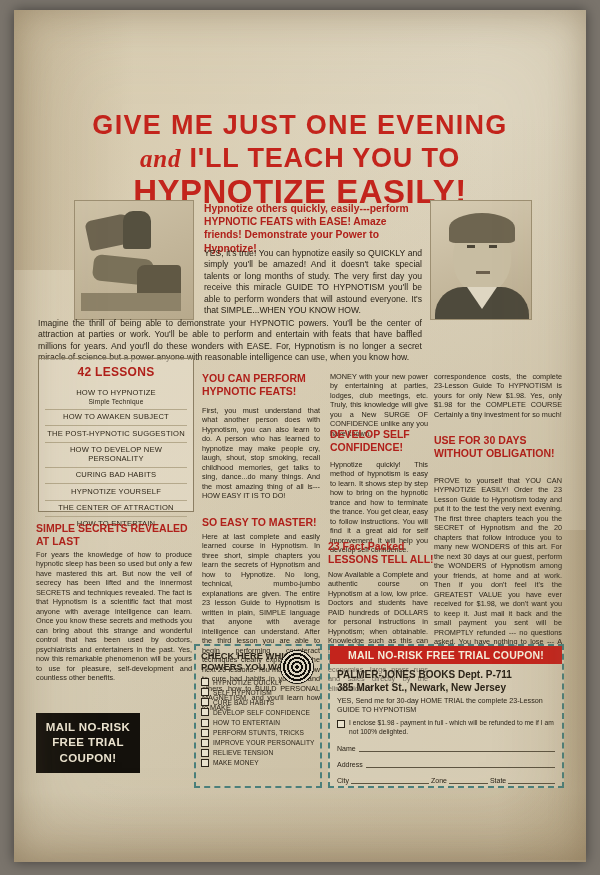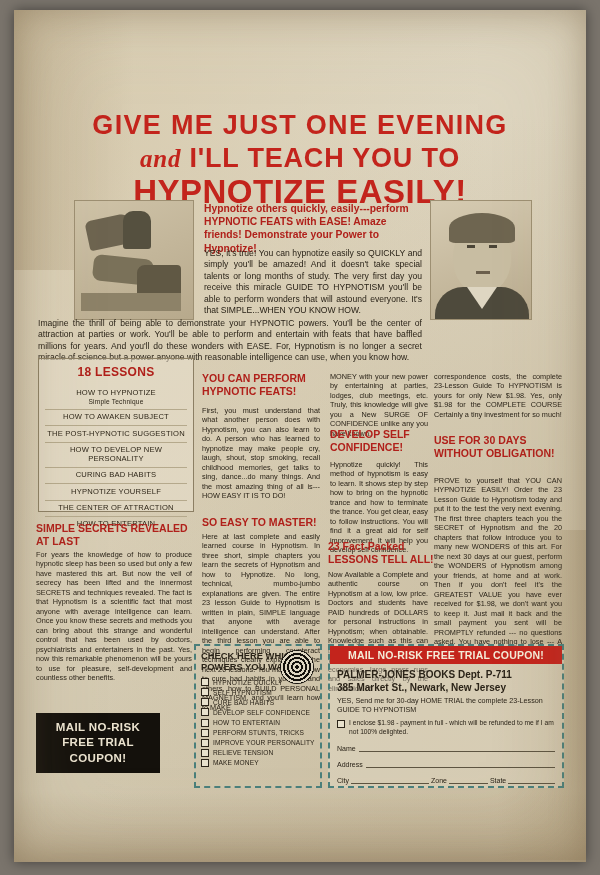--- a/index.html
+++ b/index.html
@@ -105,21 +105,21 @@
     position:absolute;left:22px;top:512px;width:160px;color:#b0201a;font-weight:bold;
     font-size:10.5px;line-height:1.2;
   }
   .secrets-b{
     position:absolute;left:22px;top:540px;width:156px;color:#2a2318;font-size:7.3px;
     line-height:1.3;text-align:justify;
   }
 
   
   .badge{
-    position:absolute;left:22px;top:703px;width:124px;height:60px;background:#14110c;
+    position:absolute;left:22px;top:703px;width:104px;height:60px;background:#14110c;
     color:#ece4d0;display:flex;align-items:center;justify-content:center;text-align:center;
   }
   .badge span{font-weight:bold;font-size:11.5px;line-height:1.32;letter-spacing:.4px;}
 
   
   .c2h1{position:absolute;left:188px;top:362px;width:120px;color:#b0201a;font-weight:bold;font-size:10.5px;line-height:1.2;}
   .c2p1{position:absolute;left:188px;top:396px;width:118px;color:#2a2318;font-size:7.3px;line-height:1.3;text-align:justify;}
   .c2h2{position:absolute;left:188px;top:506px;width:120px;color:#b0201a;font-weight:bold;font-size:10.5px;}
   .c2p2{position:absolute;left:188px;top:522px;width:118px;color:#2a2318;font-size:7.3px;line-height:1.3;text-align:justify;}
 
@@ -210,21 +210,21 @@
       <div class="mouth"></div>
       <div class="shoulders"></div>
       <div class="collar"></div>
     </div>
 
     <div class="lead">Hypnotize others quickly, easily---perform HYPNOTIC FEATS with EASE! Amaze friends! Demonstrate your Power to Hypnotize!</div>
     <div class="para1">YES, it's true! You can hypnotize easily so QUICKLY and simply you'll be amazed! And it doesn't take special talents or long months of study. The very first day you receive this miracle GUIDE TO HYPNOTISM you'll be able to perform wonders that will astound everyone. It's that SIMPLE...WHEN YOU KNOW HOW.</div>
     <div class="para2">Imagine the thrill of being able to demonstrate your HYPNOTIC powers. You'll be the center of attraction at parties or work. You'll be able to perform and entertain with feats that have baffled millions for years. And you'll do these wonders with EASE. For, Hypnotism is no longer a secret miracle of science but a power anyone with reasonable intelligence can use, when you know how.</div>
 
     <div class="lessons">
-      <div class="lessons-title">18 LESSONS</div>
+      <div class="lessons-title">42 LESSONS</div>
       <ul>
         <li><span>HOW TO HYPNOTIZE</span><span class="sub">Simple Technique</span></li>
         <li><span>HOW TO AWAKEN SUBJECT</span></li>
         <li><span>THE POST-HYPNOTIC SUGGESTION</span></li>
         <li><span>HOW TO DEVELOP NEW PERSONALITY</span></li>
         <li><span>CURING BAD HABITS</span></li>
         <li><span>HYPNOTIZE YOURSELF</span></li>
         <li><span>THE CENTER OF ATTRACTION</span></li>
         <li><span>HOW TO ENTERTAIN</span></li>
       </ul>

